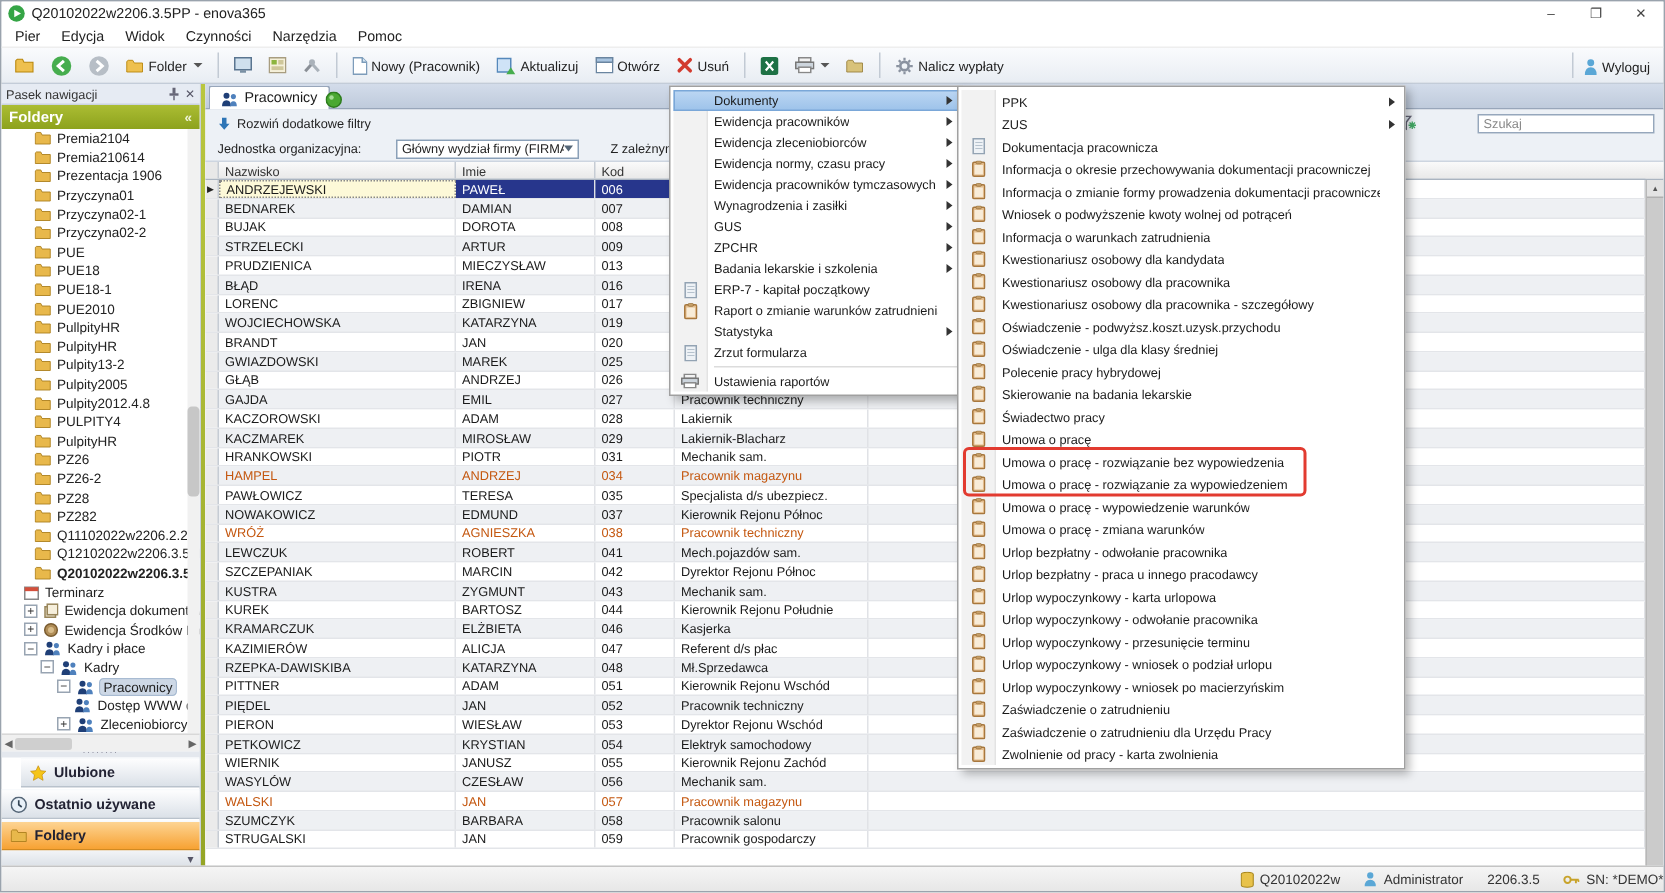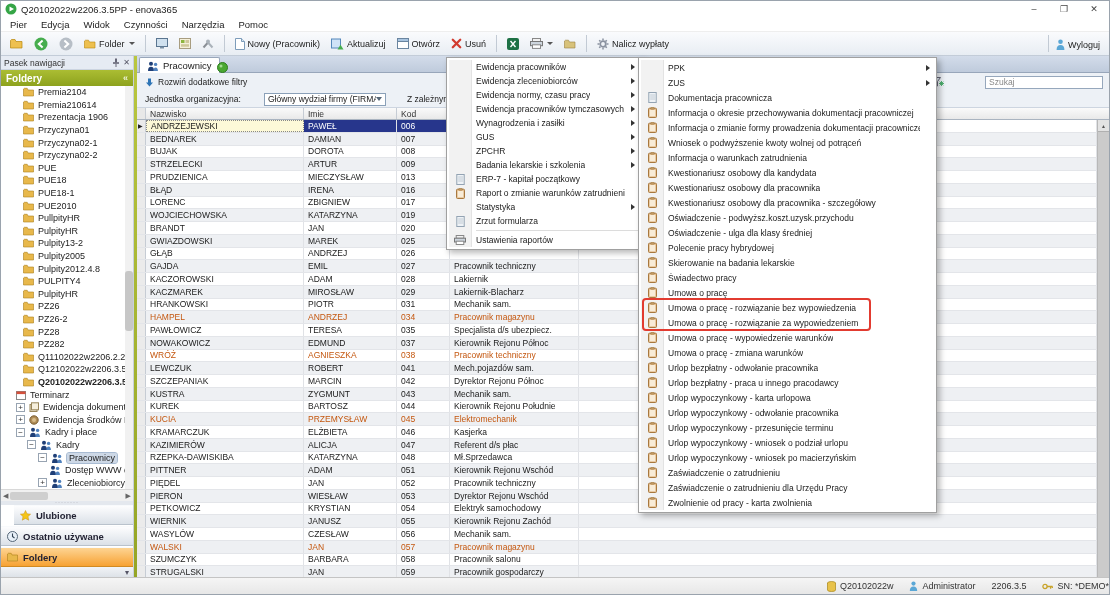--- a/index.html
+++ b/index.html
@@ -752,28 +752,20 @@
             <div class="td col-f"></div>
           </div>
           <div class="tr">
             <div class="td col-m"></div>
             <div class="td col-1">KUREK</div>
             <div class="td col-2">BARTOSZ</div>
             <div class="td col-3">044</div>
             <div class="td col-4">Kierownik Rejonu Południe</div>
             <div class="td col-f"></div>
           </div>
-          <div class="tr org">
-            <div class="td col-m"></div>
-            <div class="td col-1">KUCIA</div>
-            <div class="td col-2">PRZEMYSŁAW</div>
-            <div class="td col-3">045</div>
-            <div class="td col-4">Elektromechanik</div>
-            <div class="td col-f"></div>
-          </div>
           <div class="tr">
             <div class="td col-m"></div>
             <div class="td col-1">KRAMARCZUK</div>
             <div class="td col-2">ELŻBIETA</div>
             <div class="td col-3">046</div>
             <div class="td col-4">Kasjerka</div>
             <div class="td col-f"></div>
           </div>
           <div class="tr">
             <div class="td col-m"></div>
@@ -886,20 +878,25 @@
     <span>2206.3.5</span>
     <span class="sb-gap"></span>
     <svg width="11" height="7">
         <circle cx="3" cy="3.5" r="2.1" fill="none" stroke="#c8a32a" stroke-width="1.3"></circle>
         <path d="M5 3.5 H10.5 M8.6 3.5 V5.8 M10.4 3.5 V5" stroke="#c8a32a" stroke-width="1.3"></path>
       </svg>
     <span>SN: *DEMO*</span>
   </div>
 
   <div class="menu" id="menu1">
+      <div class="mi hl">
+        <span class="ic"></span>
+        <span class="ml">Dokumenty</span>
+        <span class="sub-arrow"></span>
+      </div>
       <div class="mi">
         <span class="ic"></span>
         <span class="ml">Ewidencja pracowników</span>
         <span class="sub-arrow"></span>
       </div>
       <div class="mi">
         <span class="ic"></span>
         <span class="ml">Ewidencja zleceniobiorców</span>
         <span class="sub-arrow"></span>
       </div>

